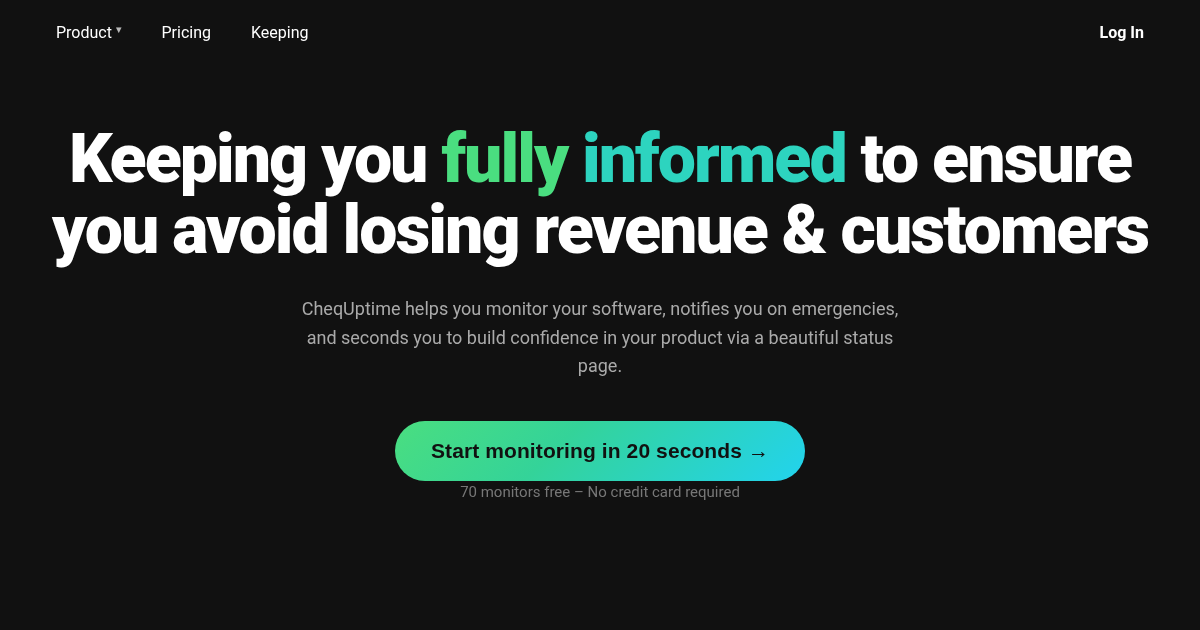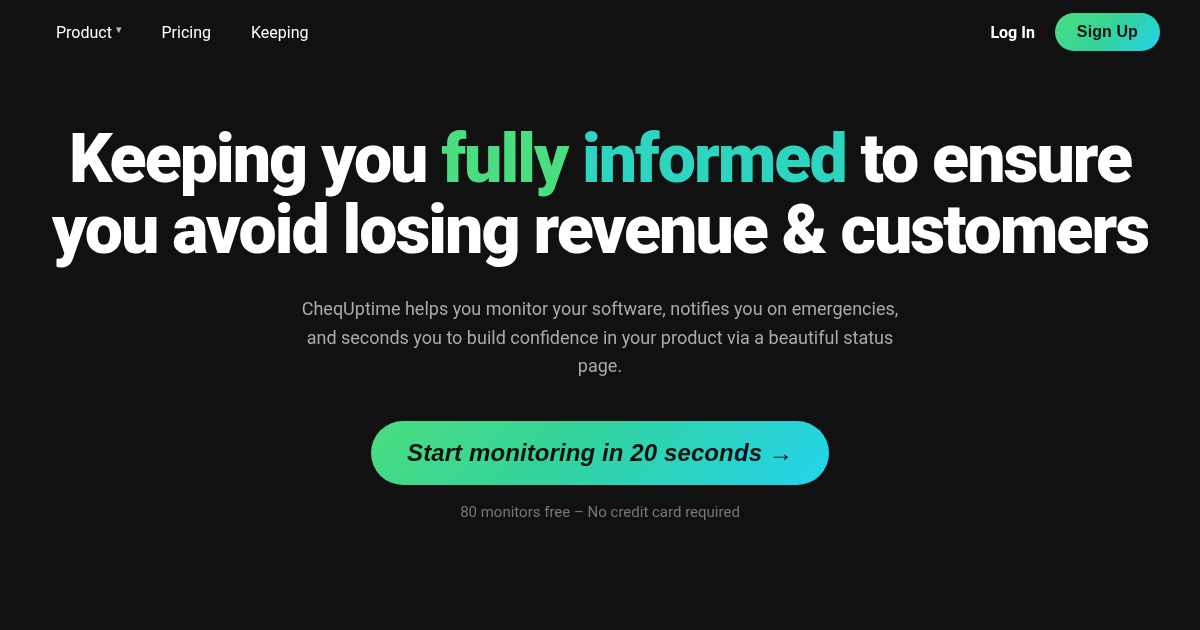--- a/index.html
+++ b/index.html
@@ -123,30 +123,29 @@
       max-width: 620px;
       line-height: 1.6;
       margin-bottom: 40px;
     }
 
     .cta-button {
       display: inline-flex;
       align-items: center;
       gap: 8px;
       padding: 18px 36px;
-      font-size: 24px;
+      font-size: 21px;
       font-weight: 700;
       color: #111111;
       background: linear-gradient(135deg, #4ade80 0%, #34d399 40%, #22d3ee 100%);
       border: none;
       border-radius: 50px;
       cursor: pointer;
-      margin-bottom: 18px;
+      margin-bottom: 2px;
       letter-spacing: 0.1px;
-      font-style: italic;
     }
 
     .cta-subtext {
       font-size: 15px;
       color: #777777;
     }
 
     .nav-right {
       display: flex;
       align-items: center;
@@ -166,27 +165,26 @@
     <a class="nav-link">
       <span>Pricing</span>
     </a>
     <a class="nav-link">
       <span>Keeping</span>
     </a>
   </div>
 
   <div class="nav-right">
     <a class="nav-link nav-login">Log In</a>
-    <button class="nav-signup">Sign Up</button>
   </div>
 </nav>
 
 <section class="hero">
   <h1 class="hero-title">
     <span>Keeping you </span><span class="highlight-fully">fully</span><span> </span><span class="highlight-informed">informed</span><span> to ensure you avoid losing revenue &amp; customers</span>
   </h1>
 
   <p class="hero-subtitle">CheqUptime helps you monitor your software, notifies you on emergencies, and seconds you to build confidence in your product via a beautiful status page.</p>
 
   <button class="cta-button">Start monitoring in 20 seconds →</button>
 
-  <p class="cta-subtext">80 monitors free – No credit card required</p>
+  <p class="cta-subtext">70 monitors free – No credit card required</p>
 </section>
 
 </body></html>

